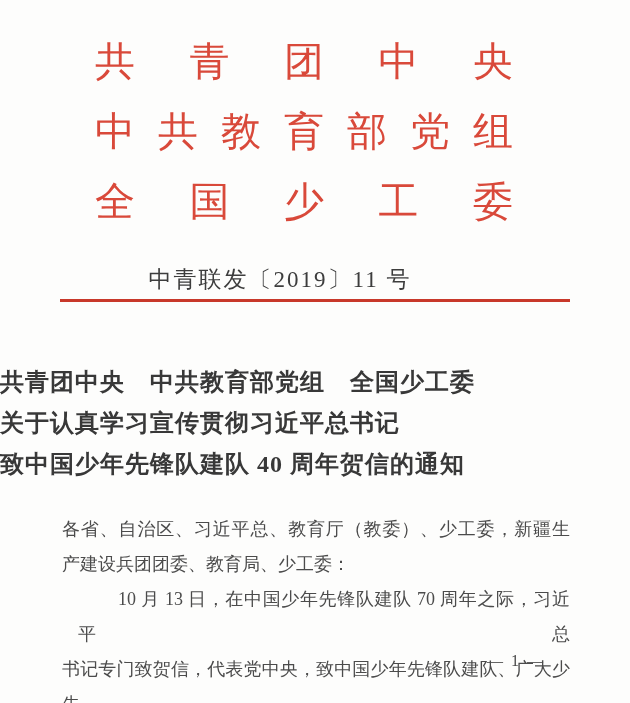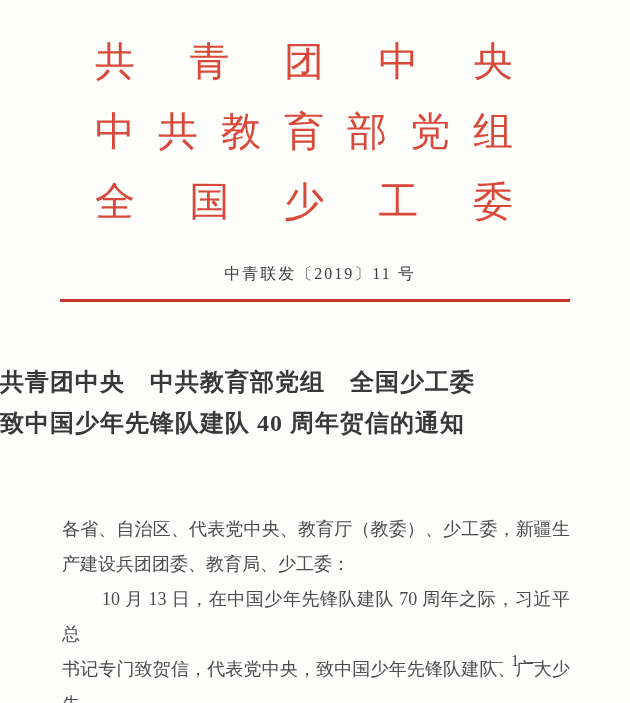--- a/index.html
+++ b/index.html
@@ -34,24 +34,23 @@
     font-weight: 500;
   }
 
   
   .doc-number {
     position: absolute;
     top: 264px;
     left: 0;
     width: 560px;
     text-align: center;
-    font-size: 16px;
+    font-size: 23px;
     letter-spacing: 2px;
     color: #3d3d3d;
-    padding-left: 40px;
   }
 
   
   .red-rule {
     position: absolute;
     top: 299px;
     left: 60px;
     width: 510px;
     height: 3px;
     background: #c8382a;
@@ -88,20 +87,21 @@
     text-align: justify;
     text-justify: inter-character;
     white-space: nowrap;
   }
   .body-line.fill {
     white-space: normal;
     text-align-last: justify;
   }
   .body-line.indent {
     text-indent: 40px;
+    margin-left: 16px;
   }
 
   
   .page-number {
     position: absolute;
     top: 652px;
     right: 85px;
     font-size: 16px;
     letter-spacing: 2px;
     color: #4a4a4a;
@@ -137,25 +137,26 @@
         <span>委</span>
       </div>
   </div>
 
   <div class="doc-number">中青联发〔2019〕11 号</div>
 
   <div class="red-rule"></div>
 
   <div class="title">
     <div class="title-line">共青团中央　中共教育部党组　全国少工委</div>
+    <div class="title-line">关于认真学习宣传贯彻习近平总书记</div>
     <div class="title-line">致中国少年先锋队建队 40 周年贺信的通知</div>
   </div>
 
   <div class="body-text">
-    <p class="body-line fill">各省、自治区、代表党中央、教育厅（教委）、少工委，新疆生</p>
+    <p class="body-line fill">各省、自治区、习近平总、教育厅（教委）、少工委，新疆生</p>
     <p class="body-line">产建设兵团团委、教育局、少工委：</p>
     <p class="body-line fill indent">10 月 13 日，在中国少年先锋队建队 70 周年之际，习近平总</p>
     <p class="body-line fill">书记专门致贺信，代表党中央，致中国少年先锋队建队、广大少先</p>
   </div>
 
   <div class="page-number">— 1 —</div>
 
 </div>
 
 </body></html>

